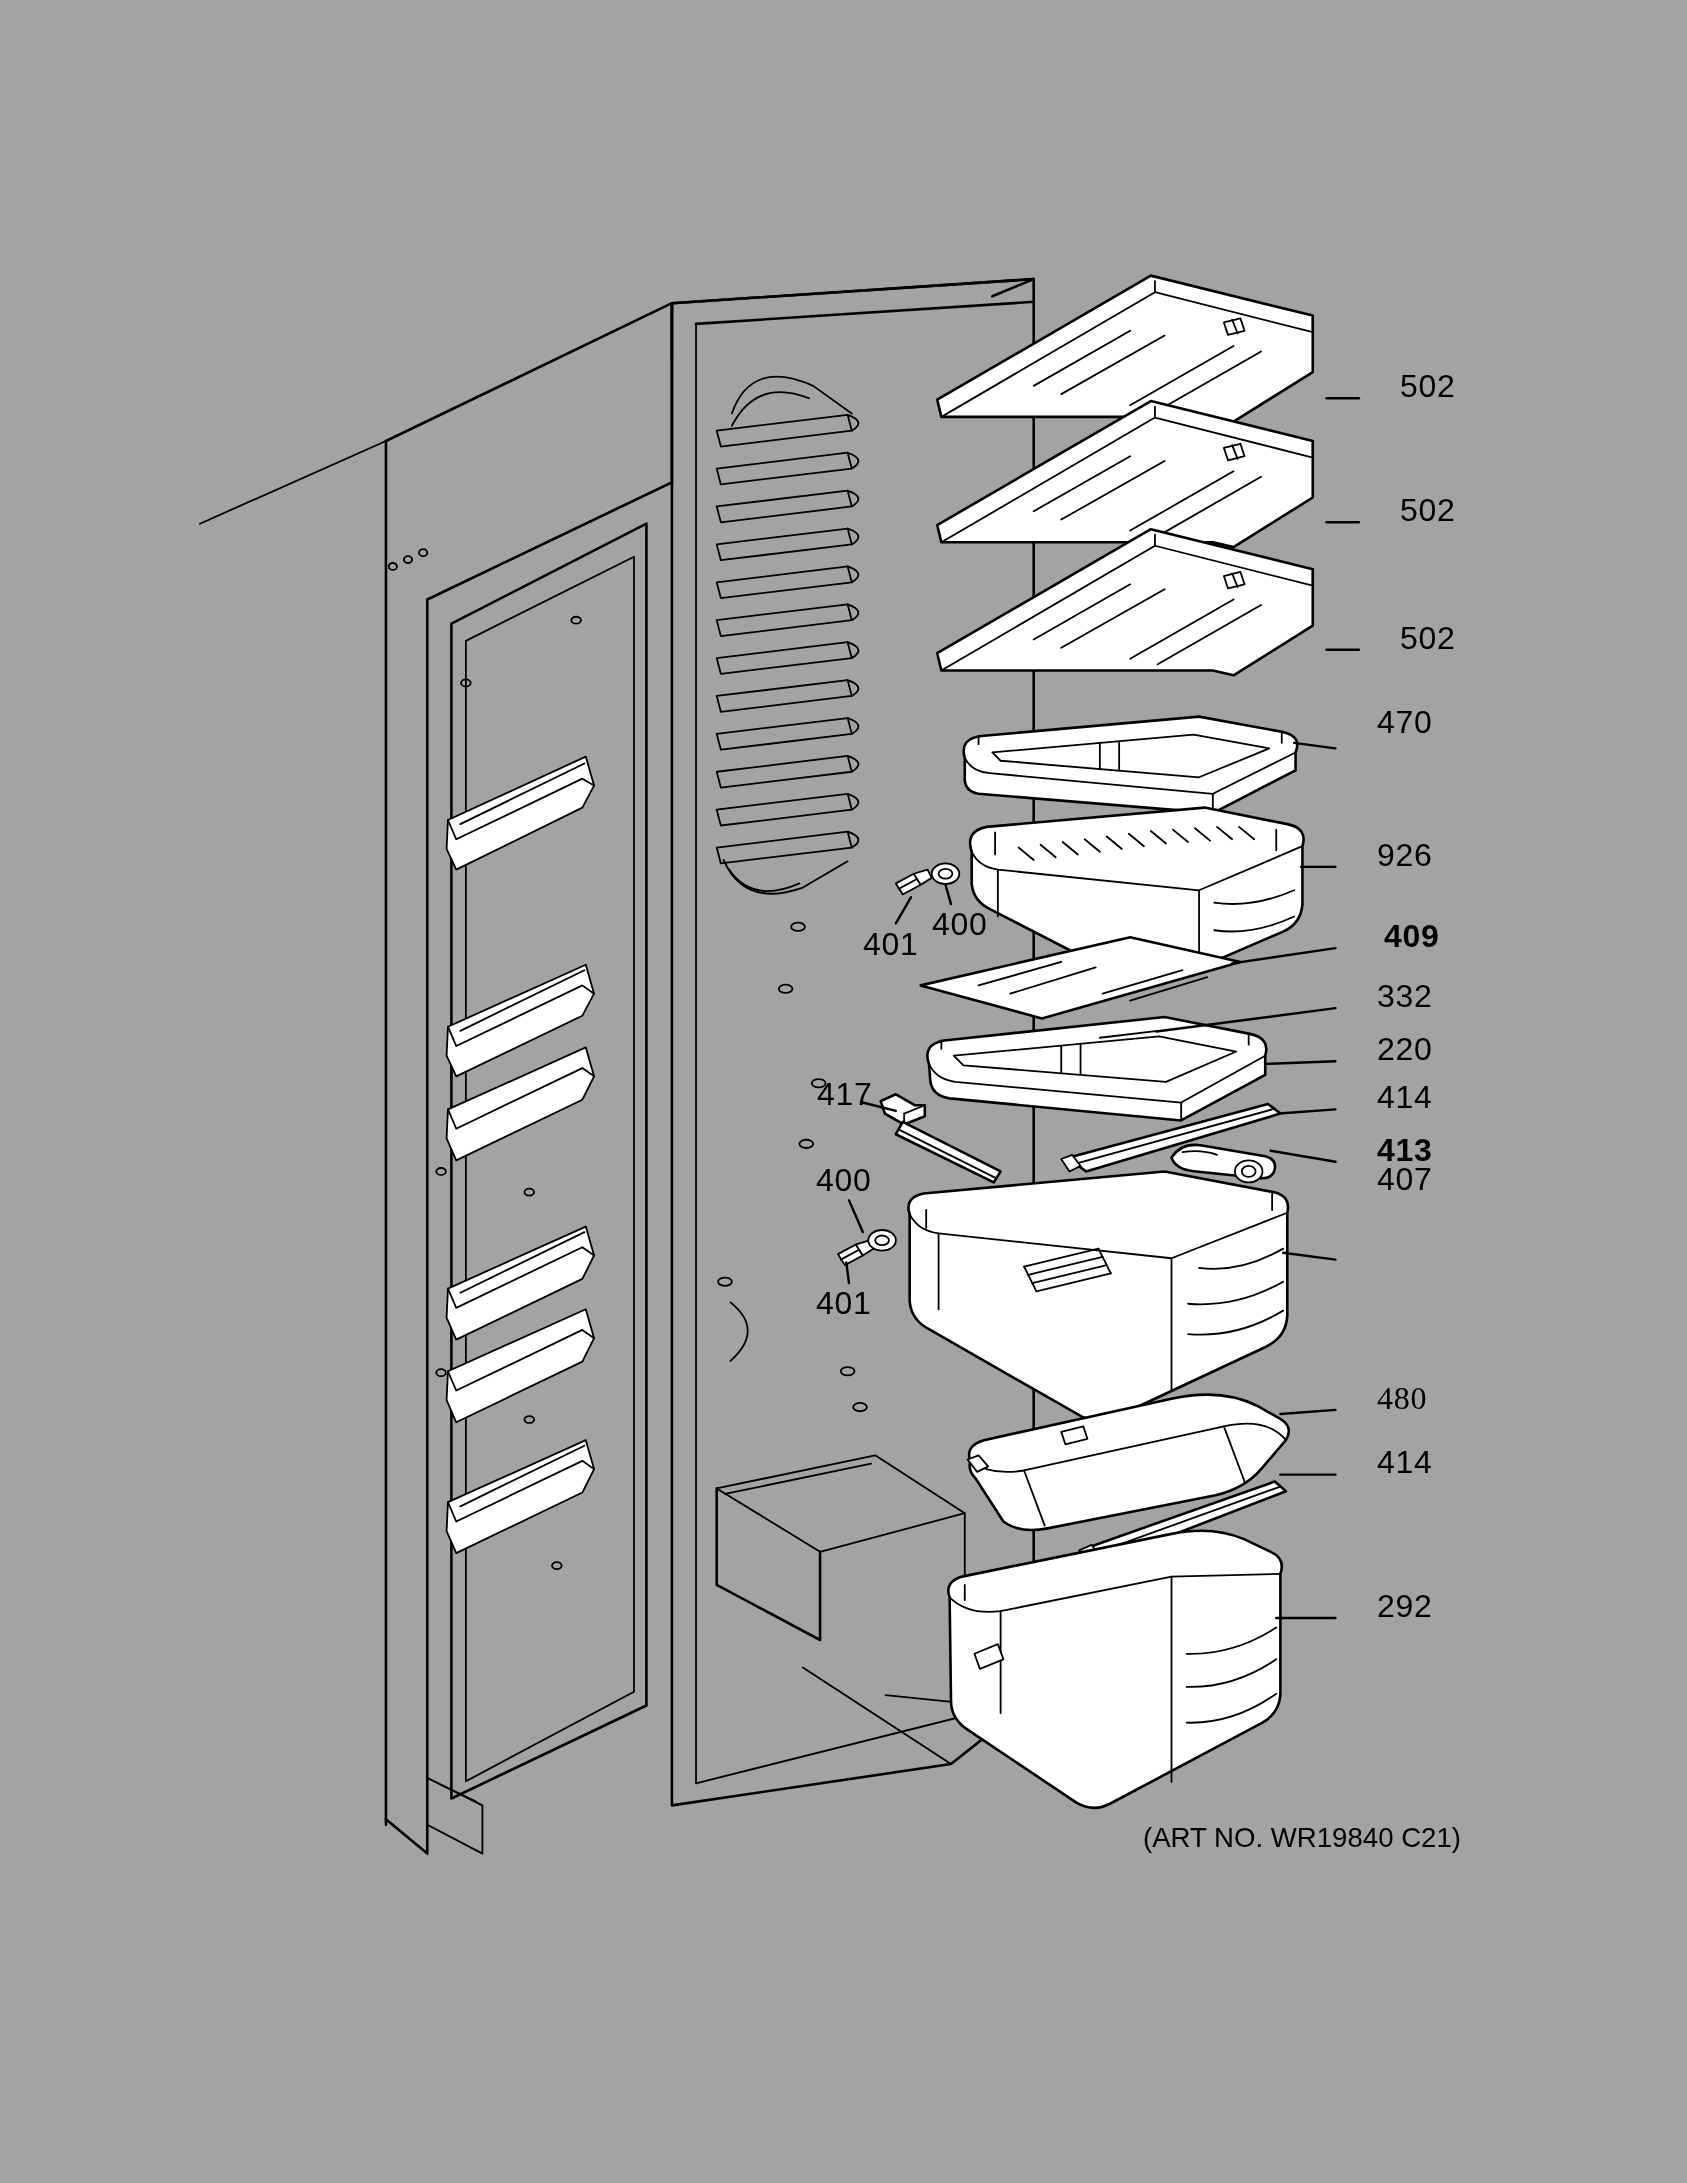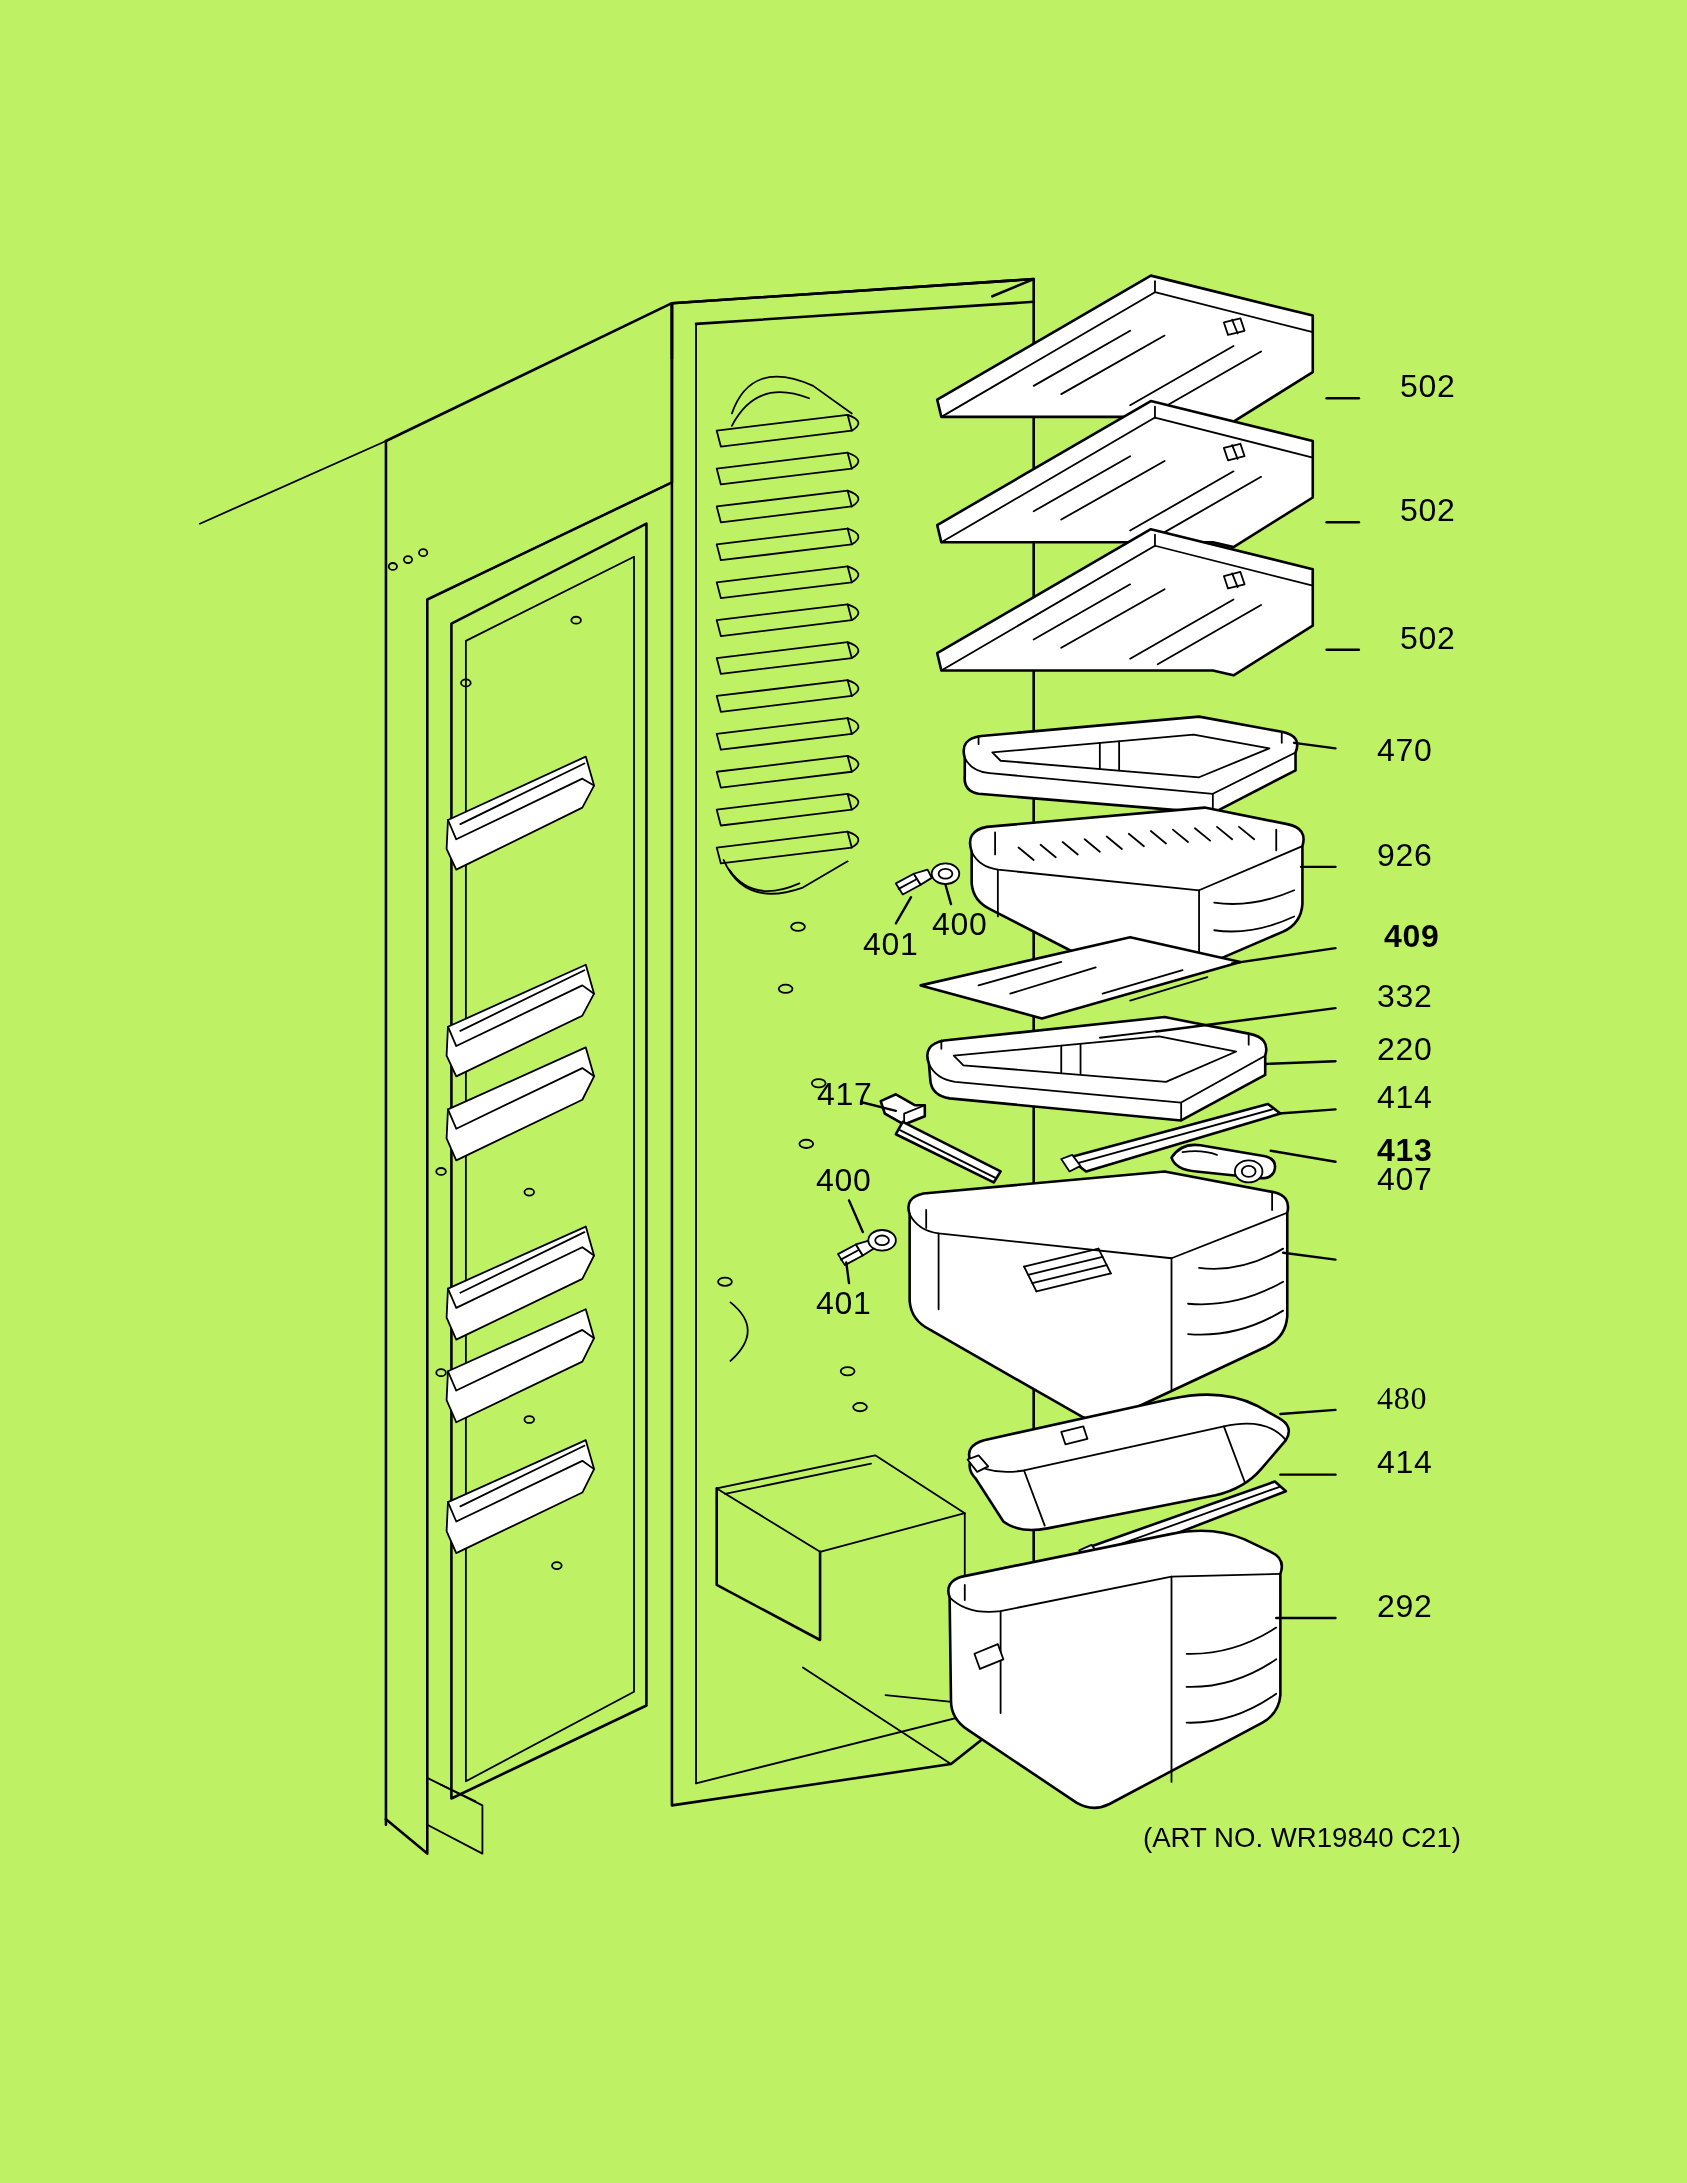--- a/index.html
+++ b/index.html
@@ -7,21 +7,21 @@
     padding: 0;
     background: #ffffff;
   }
   body {
     font-family: "Liberation Sans", sans-serif;
   }
   #page {
     position: relative;
     width: 1687px;
     height: 2183px;
-    background: #bef264;
+    background: #a3a3a3;
     overflow: hidden;
   }
   #diagram-svg {
     position: absolute;
     left: 0;
     top: 0;
     width: 1687px;
     height: 2183px;
   }
   .callout {
@@ -370,21 +370,21 @@
       <line class="ln-lead" x1="1380" y1="1312" x2="1372" y2="1284"></line>
       <line class="ln-lead" x1="1252" y1="1600" x2="1300" y2="1612"></line>
       <line class="ln-lead" x1="1232" y1="1742" x2="1252" y2="1788"></line>
       <line class="ln-lead" x1="1232" y1="1862" x2="1228" y2="1832"></line>
     </g>
   </svg>
 
   <div class="callout" style="left:1400px; top:368px;">502</div>
   <div class="callout" style="left:1400px; top:492px;">502</div>
   <div class="callout" style="left:1400px; top:620px;">502</div>
-  <div class="callout" style="left:1377px; top:732px;">470</div>
+  <div class="callout" style="left:1377px; top:704px;">470</div>
   <div class="callout" style="left:1377px; top:837px;">926</div>
   <div class="callout" style="left:1384px; top:918px;font-weight:bold;">409</div>
   <div class="callout" style="left:1377px; top:978px;">332</div>
   <div class="callout" style="left:1377px; top:1031px;">220</div>
   <div class="callout" style="left:1377px; top:1079px;">414</div>
   <div class="callout" style="left:1377px; top:1132px;font-weight:bold;">413</div>
   <div class="callout" style="left:1377px; top:1161px;">407</div>
   <div class="callout" style="left:1377px; top:1380px;font-family:Liberation Serif, serif;">480</div>
   <div class="callout" style="left:1377px; top:1444px;">414</div>
   <div class="callout" style="left:1377px; top:1588px;">292</div>

